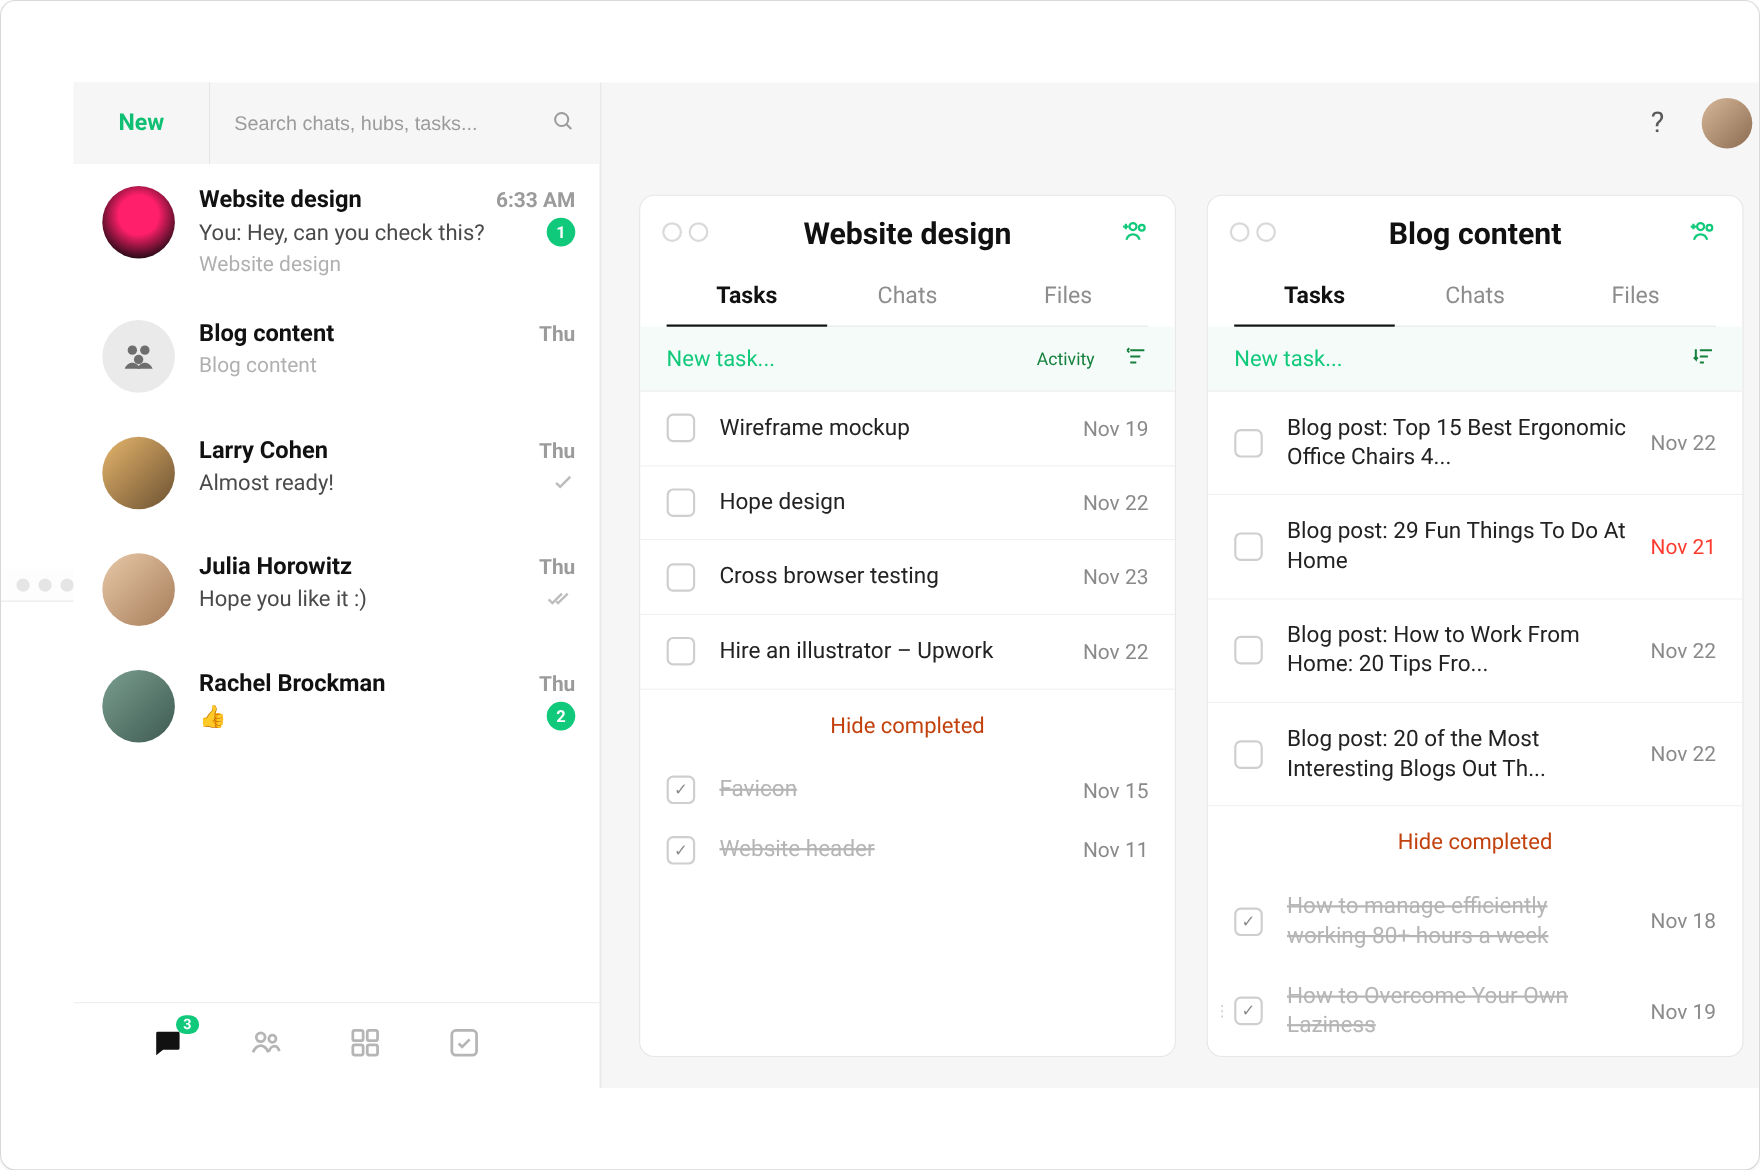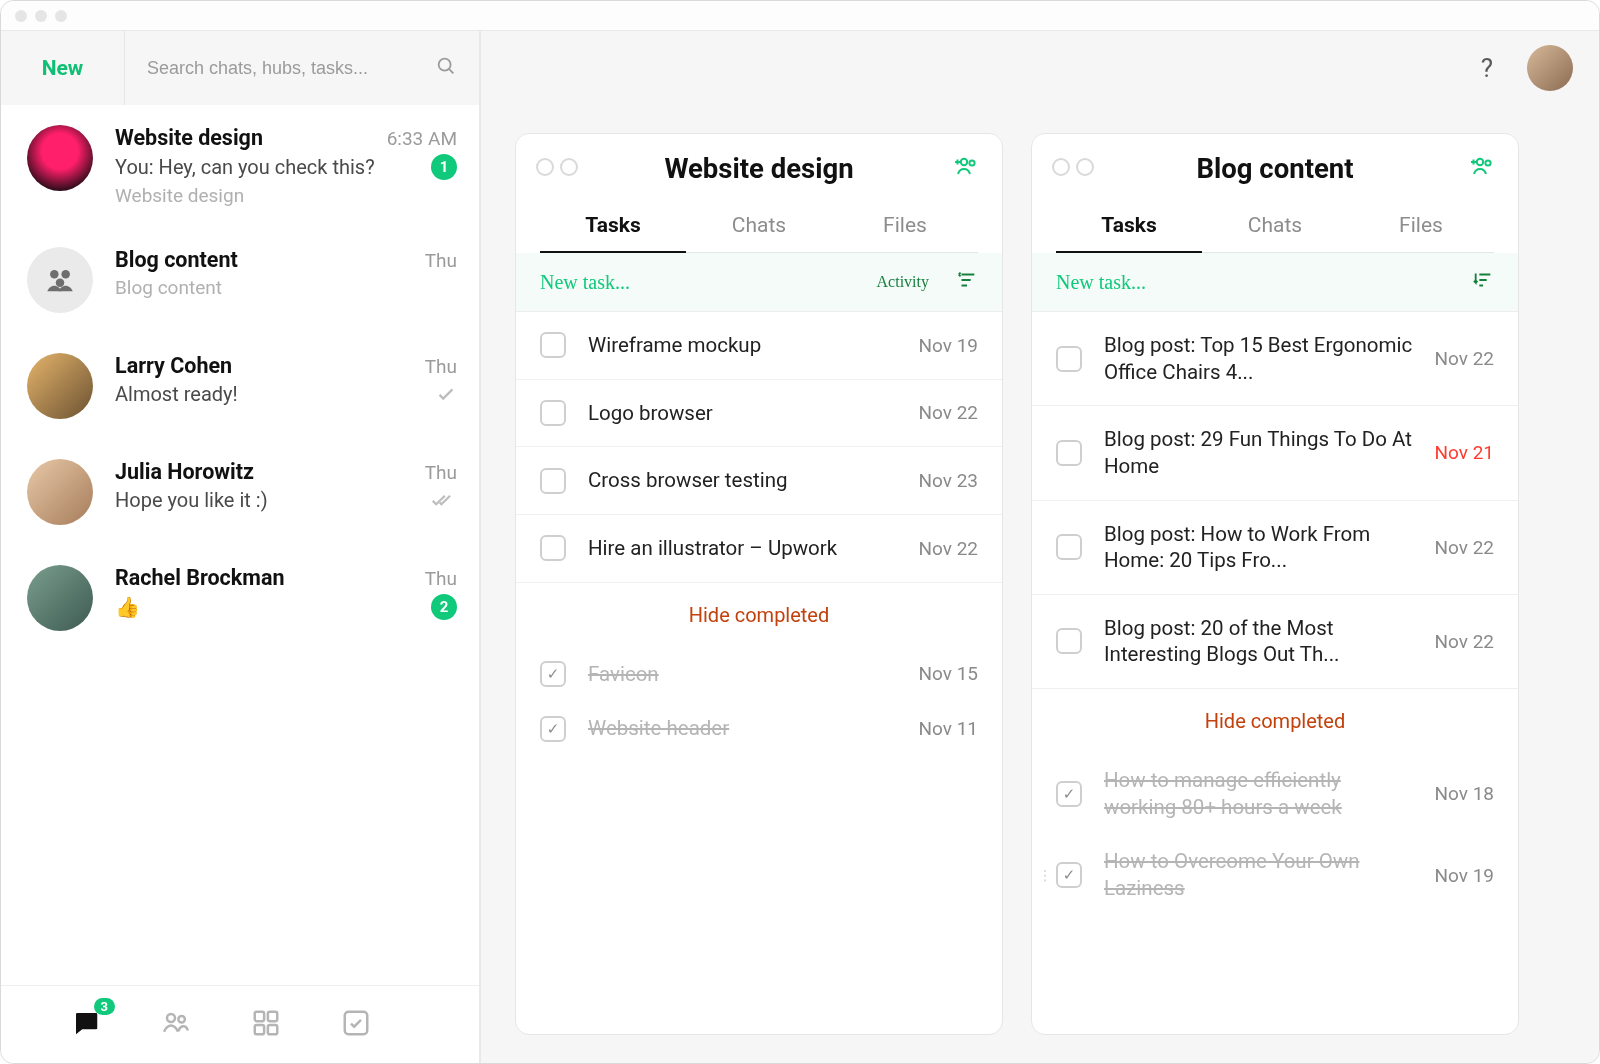--- a/index.html
+++ b/index.html
@@ -5,22 +5,23 @@
   * { box-sizing: border-box; margin: 0; padding: 0; }
   html, body { height: 100%; font-family: -apple-system, BlinkMacSystemFont, "Segoe UI", Roboto, Helvetica, Arial, sans-serif; }
   body { width: 1600px; height: 1064px; transform-origin: top left; }
 
   .chrome {
     width: 1600px; height: 1064px;
     border: 1px solid #d9d9d9;
     border-radius: 14px;
     overflow: hidden;
     background: #fff;
-    display: flex; flex-direction: column;
+    display: flex; flex-direction: row;
     box-shadow: 0 1px 4px rgba(0,0,0,0.05);
+    align-items: center;
   }
   .titlebar {
     height: 30px; display:flex; align-items:center; padding-left:14px; gap:8px;
     border-bottom: 1px solid #e9e9e9;
     background:#fdfdfd;
   }
   .dot { width:12px; height:12px; border-radius:50%; background:#e5e5e5; }
 
   .app { flex:1; display:flex; min-height:0; }
 
@@ -42,21 +43,21 @@
   .chat-list { flex:1; overflow:auto; }
   .chat-item { display:flex; padding:20px 22px 20px 26px; gap:22px; cursor:pointer; }
   .avatar {
     width:66px; height:66px; border-radius:50%; flex-shrink:0; display:flex; align-items:center; justify-content:center;
     background:#eee; color:#6e6e6e;
     overflow:hidden;
   }
   .chat-body { flex:1; min-width:0; }
   .chat-line1 { display:flex; align-items:baseline; }
   .chat-name { font-weight:700; font-size:21.5px; color:#111; flex:1; white-space:nowrap; overflow:hidden; text-overflow:ellipsis; }
-  .chat-time { font-size:19px; color:#9b9b9b; }
+  .chat-time { font-size:19px; color:#9b9b9b;font-weight:bold; }
   .chat-line2 { display:flex; align-items:center; margin-top:4px; }
   .chat-preview { flex:1; font-size:20px; color:#4a4a4a; white-space:nowrap; overflow:hidden; text-overflow:ellipsis; }
   .chat-sub { font-size:19px; color:#b0b0b0; margin-top:4px; }
   .chat-status { margin-left:10px; color:#bdbdbd; display:flex; align-items:center; }
   .badge {
     min-width:26px; height:26px; padding:0 8px; border-radius:13px; background:#10c97b;
     color:#fff; font-weight:700; font-size:15px; display:flex; align-items:center; justify-content:center;
   }
 
   .sidebar-bottom {
@@ -91,21 +92,20 @@
   .board-tabs { display:flex; margin-top:16px; }
   .board-tab {
     flex:1; text-align:center; padding:12px 0 14px 0; font-size:21px; color:#8d8d8d; cursor:pointer;
     border-bottom:1px solid #e6e6e6;
   }
   .board-tab.active { color:#111; font-weight:700; border-bottom:2.5px solid #111; }
 
   .board-newtask {
     display:flex; align-items:center; padding:16px 24px; background:#f5fbf8;
     border-bottom:1px solid #ededed;
-    font-family:Liberation Serif, serif;
   }
   .board-newtask .nt-label { color:#10c97b; font-size:20px; flex:1; }
   .nt-right { color:#15803d; font-size:16px; display:flex; align-items:center; gap:27px; }
 
   .tasks { display:flex; flex-direction:column; }
   .task-row {
     display:flex; align-items:center; padding:20px 24px; gap:22px; border-bottom:1px solid #f0f0f0;
     cursor:pointer;
   }
   .chk {
@@ -314,21 +314,21 @@
               </span>
             </div>
             <div class="tasks">
               <div class="task-row">
                 <div class="chk"></div>
                 <div class="task-title">Wireframe mockup</div>
                 <div class="task-date">Nov 19</div>
               </div>
               <div class="task-row">
                 <div class="chk"></div>
-                <div class="task-title">Logo browser</div>
+                <div class="task-title">Hope design</div>
                 <div class="task-date">Nov 22</div>
               </div>
               <div class="task-row">
                 <div class="chk"></div>
                 <div class="task-title">Cross browser testing</div>
                 <div class="task-date">Nov 23</div>
               </div>
               <div class="task-row">
                 <div class="chk"></div>
                 <div class="task-title">Hire an illustrator – Upwork</div>

